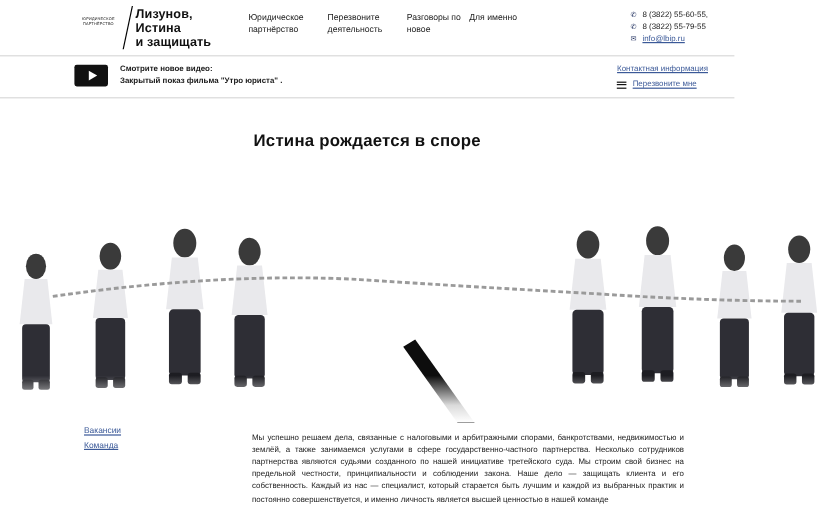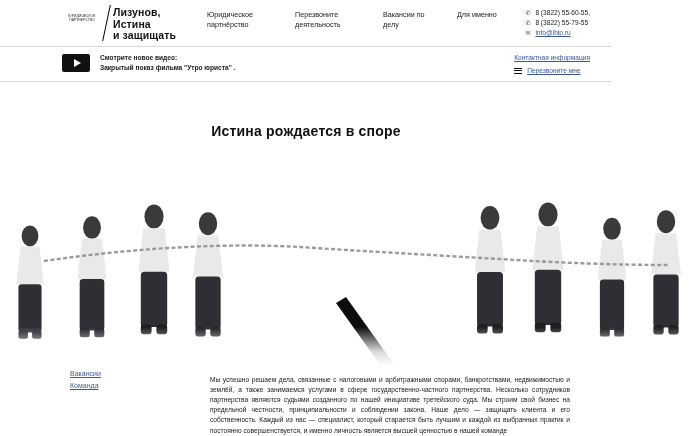--- a/index.html
+++ b/index.html
@@ -51,21 +51,20 @@
     font-weight: bold;
     color: #111;
     padding-top: 2px;
     letter-spacing: .1px;
   }
 
   .nav {
     position: absolute;
     left: 207px; top: 10px;
     display: flex;
-    gap: 22px;
   }
   .nav-item {
     font-size: 7.2px;
     line-height: 9.5px;
     color: #1a1a1a;
     width: auto;
     max-width: 72px;
     cursor: pointer;
   }
 
@@ -157,21 +156,21 @@
     left: 0; right: 0; bottom: 0;
     height: 1px;
     background: #d9d9d9;
   }
 
   
   .hero-title {
     text-align: center;
     font-size: 14px;
     color: #111;
-    margin-top: 41px;
+    margin-top: 27px;
     letter-spacing: .2px;
   }
 
   .hero-art {
     position: relative;
     height: 215px;
     margin-top: 12px;
   }
   .hero-art svg { display: block; }
 
@@ -219,21 +218,21 @@
       <div class="logo-name">
         <div>Лизунов,</div>
         <div>Истина</div>
         <div>и защищать</div>
       </div>
     </div>
 
     <nav class="nav">
       <div class="nav-item" style="width:66px">Юридическое партнёрство</div>
       <div class="nav-item" style="width:66px">Перезвоните деятельность</div>
-      <div class="nav-item" style="width:52px">Вакансии по делу</div>
+      <div class="nav-item" style="width:52px">Разговоры по новое</div>
       <div class="nav-item" style="width:44px">Для именно</div>
     </nav>
 
     <div class="contacts">
       <div class="row">
         <span class="dot-ico">✆</span>
         <span>8 (3822) 55-60-55,</span>
       </div>
       <div class="row">
         <span class="dot-ico">✆</span>

